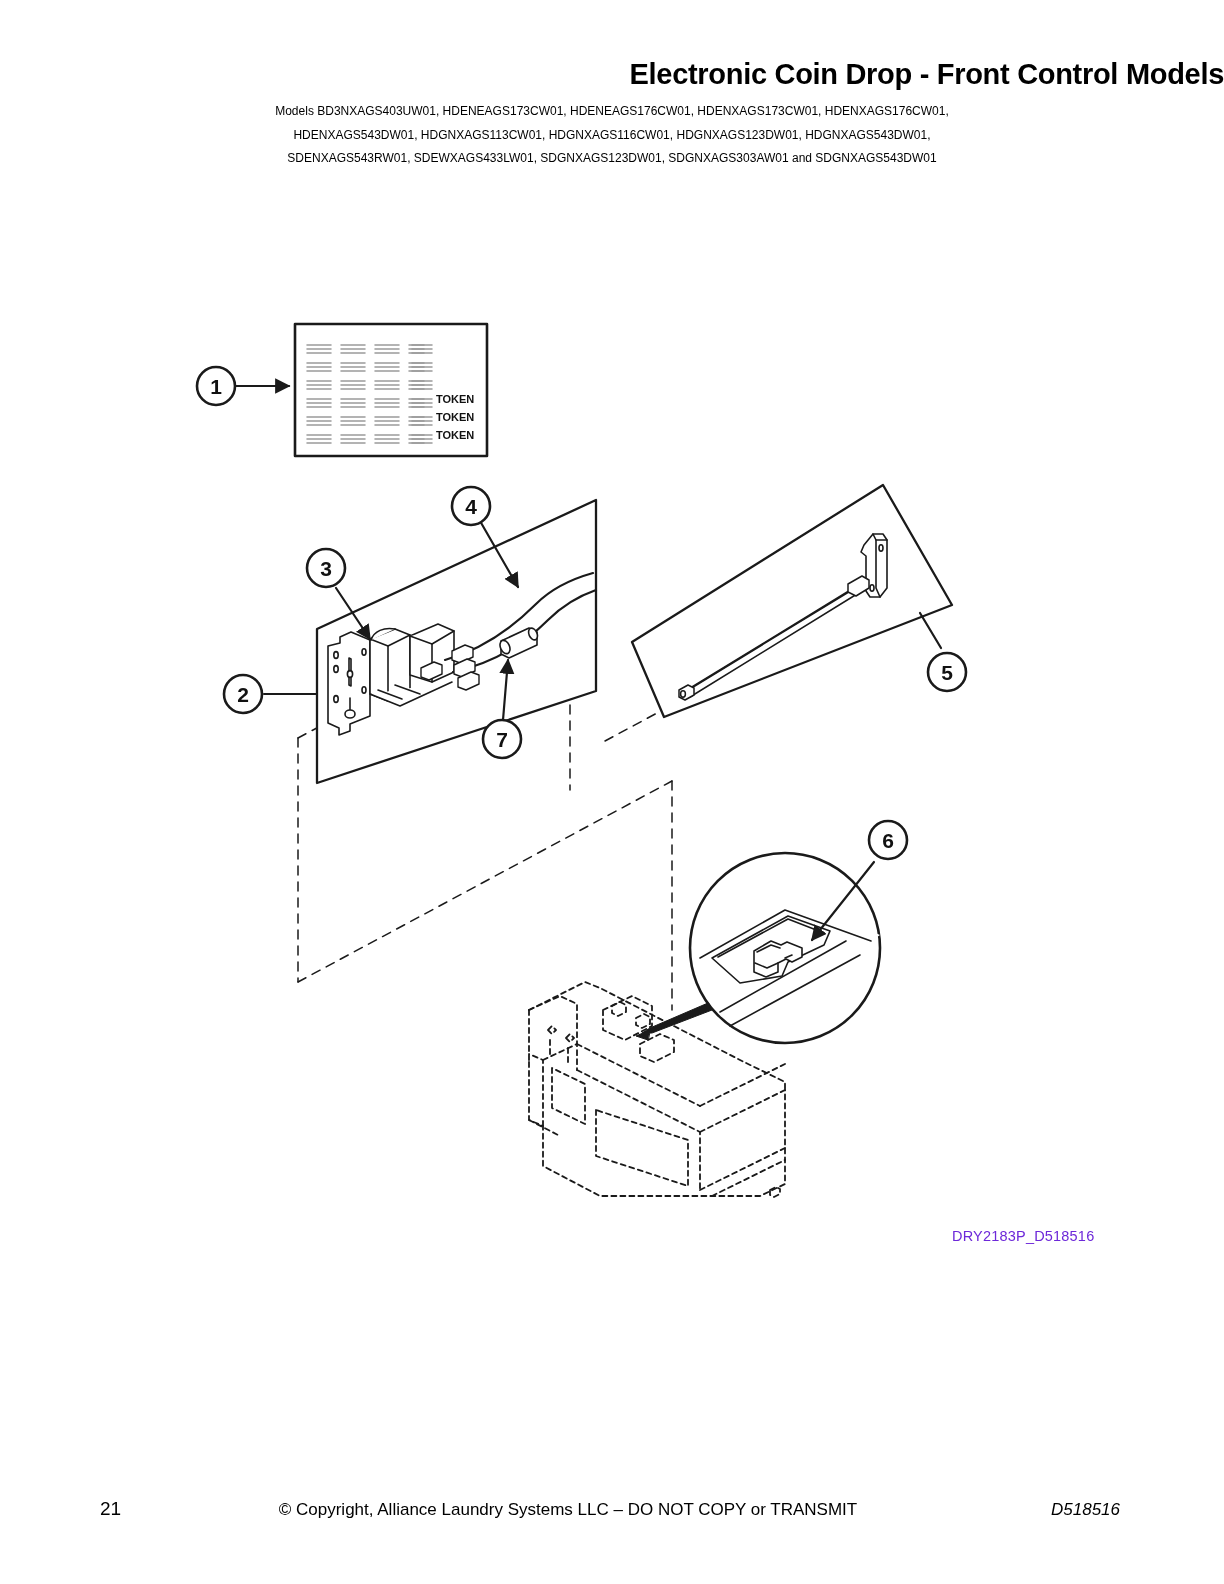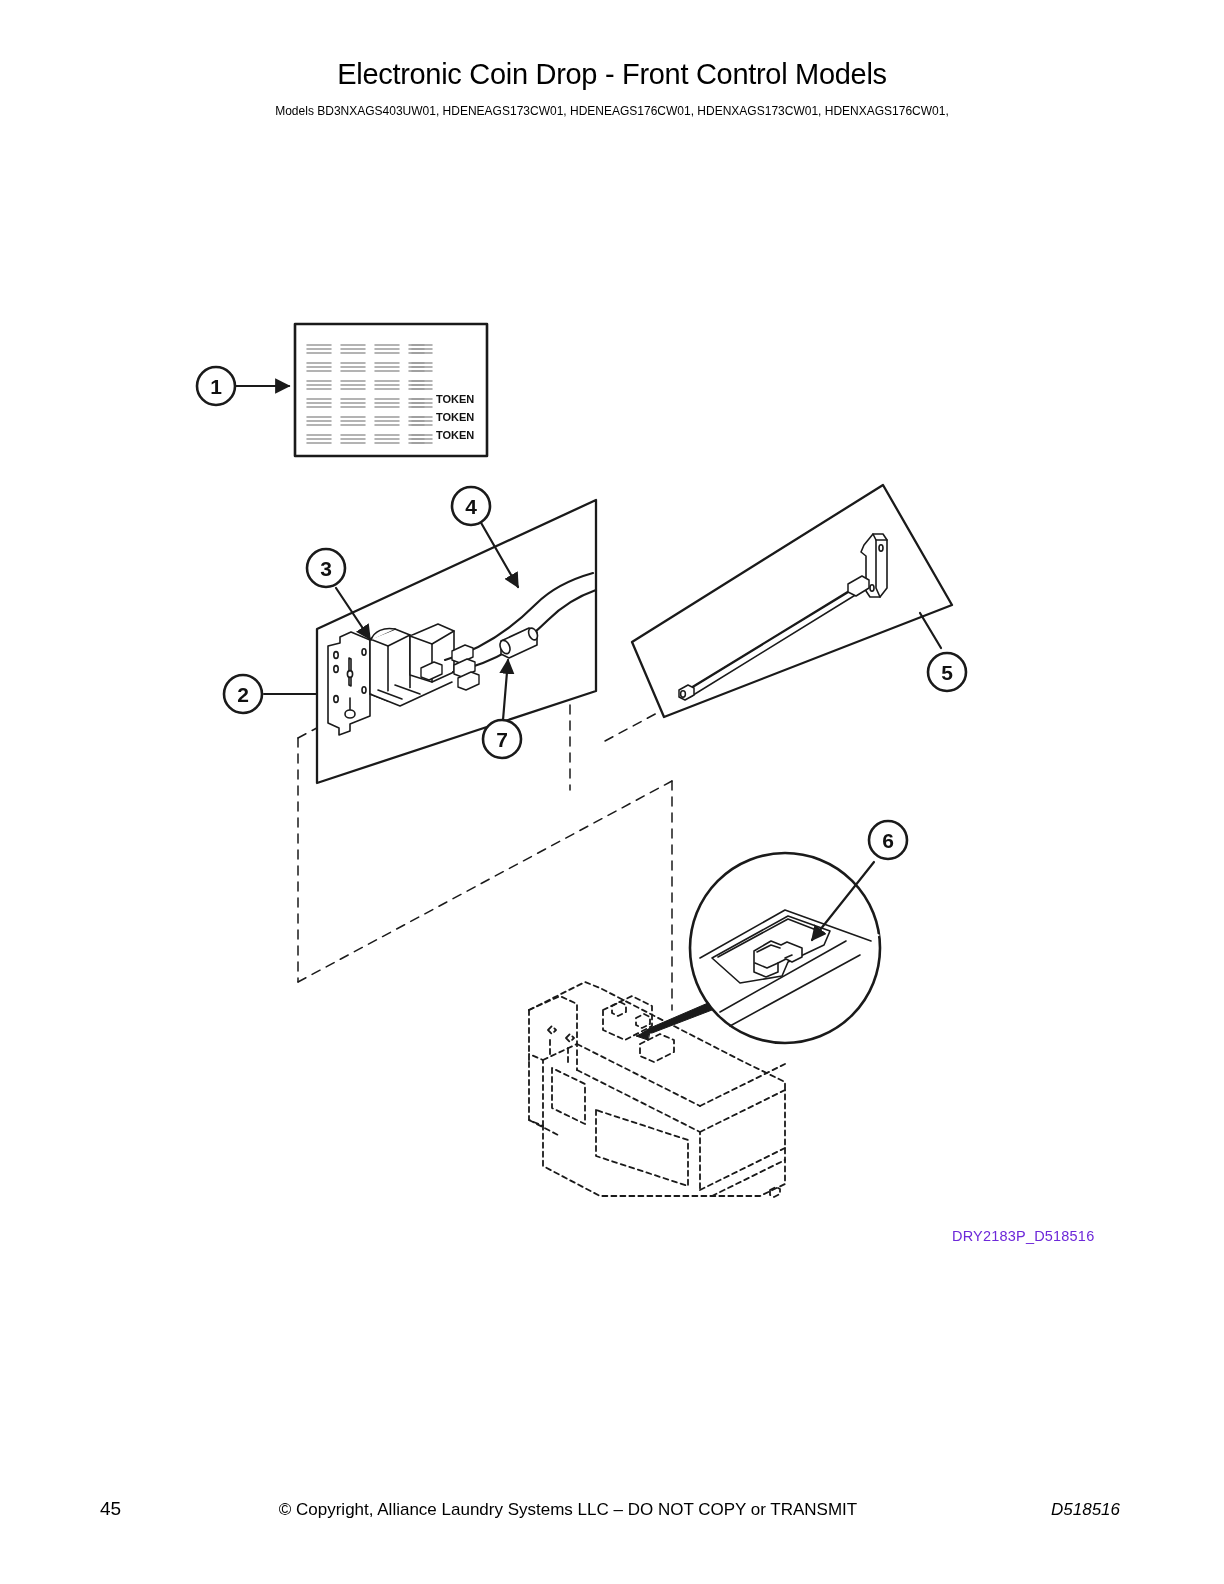--- a/index.html
+++ b/index.html
@@ -15,23 +15,23 @@
     color: #000000;
     overflow: hidden;
   }
 
   
   #page-title {
     position: absolute;
     top: 58px;
     left: 0;
     width: 1224px;
-    text-align: center;
+    text-align: right;
     font-size: 29px;
-    font-weight: normal;
+    font-weight: bold;
     letter-spacing: -0.3px;
     color: #000;
   }
   #model-list {
     position: absolute;
     top: 100px;
     left: 90px;
     width: 1044px;
     text-align: center;
     font-size: 12px;
@@ -91,20 +91,22 @@
   svg { display: block; }
   svg text { font-family: "Liberation Sans", sans-serif; }
 </style>
 </head>
 <body>
 
 <div id="page-title">Electronic Coin Drop - Front Control Models</div>
 
 <div id="model-list">
   <div class="model-line">Models BD3NXAGS403UW01, HDENEAGS173CW01, HDENEAGS176CW01, HDENXAGS173CW01, HDENXAGS176CW01,</div>
+  <div class="model-line">HDENXAGS543DW01, HDGNXAGS113CW01, HDGNXAGS116CW01, HDGNXAGS123DW01, HDGNXAGS543DW01,</div>
+  <div class="model-line">SDENXAGS543RW01, SDEWXAGS433LW01, SDGNXAGS123DW01, SDGNXAGS303AW01 and SDGNXAGS543DW01</div>
 </div>
 
 <div id="drawing">
 <svg width="1224" height="1470" viewBox="0 0 1224 1470">
   <defs>
     <marker id="arrow" viewBox="0 0 10 10" refX="9" refY="5" markerWidth="7" markerHeight="7" orient="auto-start-reverse">
       <path d="M 0 0 L 10 5 L 0 10 z" fill="#1a1a1a"></path>
     </marker>
     <marker id="arrowsm" viewBox="0 0 10 10" refX="9" refY="5" markerWidth="6" markerHeight="6" orient="auto-start-reverse">
       <path d="M 0 0 L 10 5 L 0 10 z" fill="#1a1a1a"></path>
@@ -473,16 +475,16 @@
       <circle cx="462" cy="739" r="19" fill="#ffffff" stroke="#1a1a1a" stroke-width="2.6"></circle>
       <text x="462" y="739" text-anchor="middle" dominant-baseline="central" font-size="21" font-weight="bold" fill="#111">7</text>
     </g>
   </g>
 </svg>
 </div>
 
 <div id="drawing-reference">DRY2183P_D518516</div>
 
 <div id="footer">
-  <span class="page-number">45</span>
+  <span class="page-number">21</span>
   <span class="copyright">© Copyright, Alliance Laundry Systems LLC – DO NOT COPY or TRANSMIT</span>
   <span class="doc-number">D518516</span>
 </div>
 
 </body></html>

